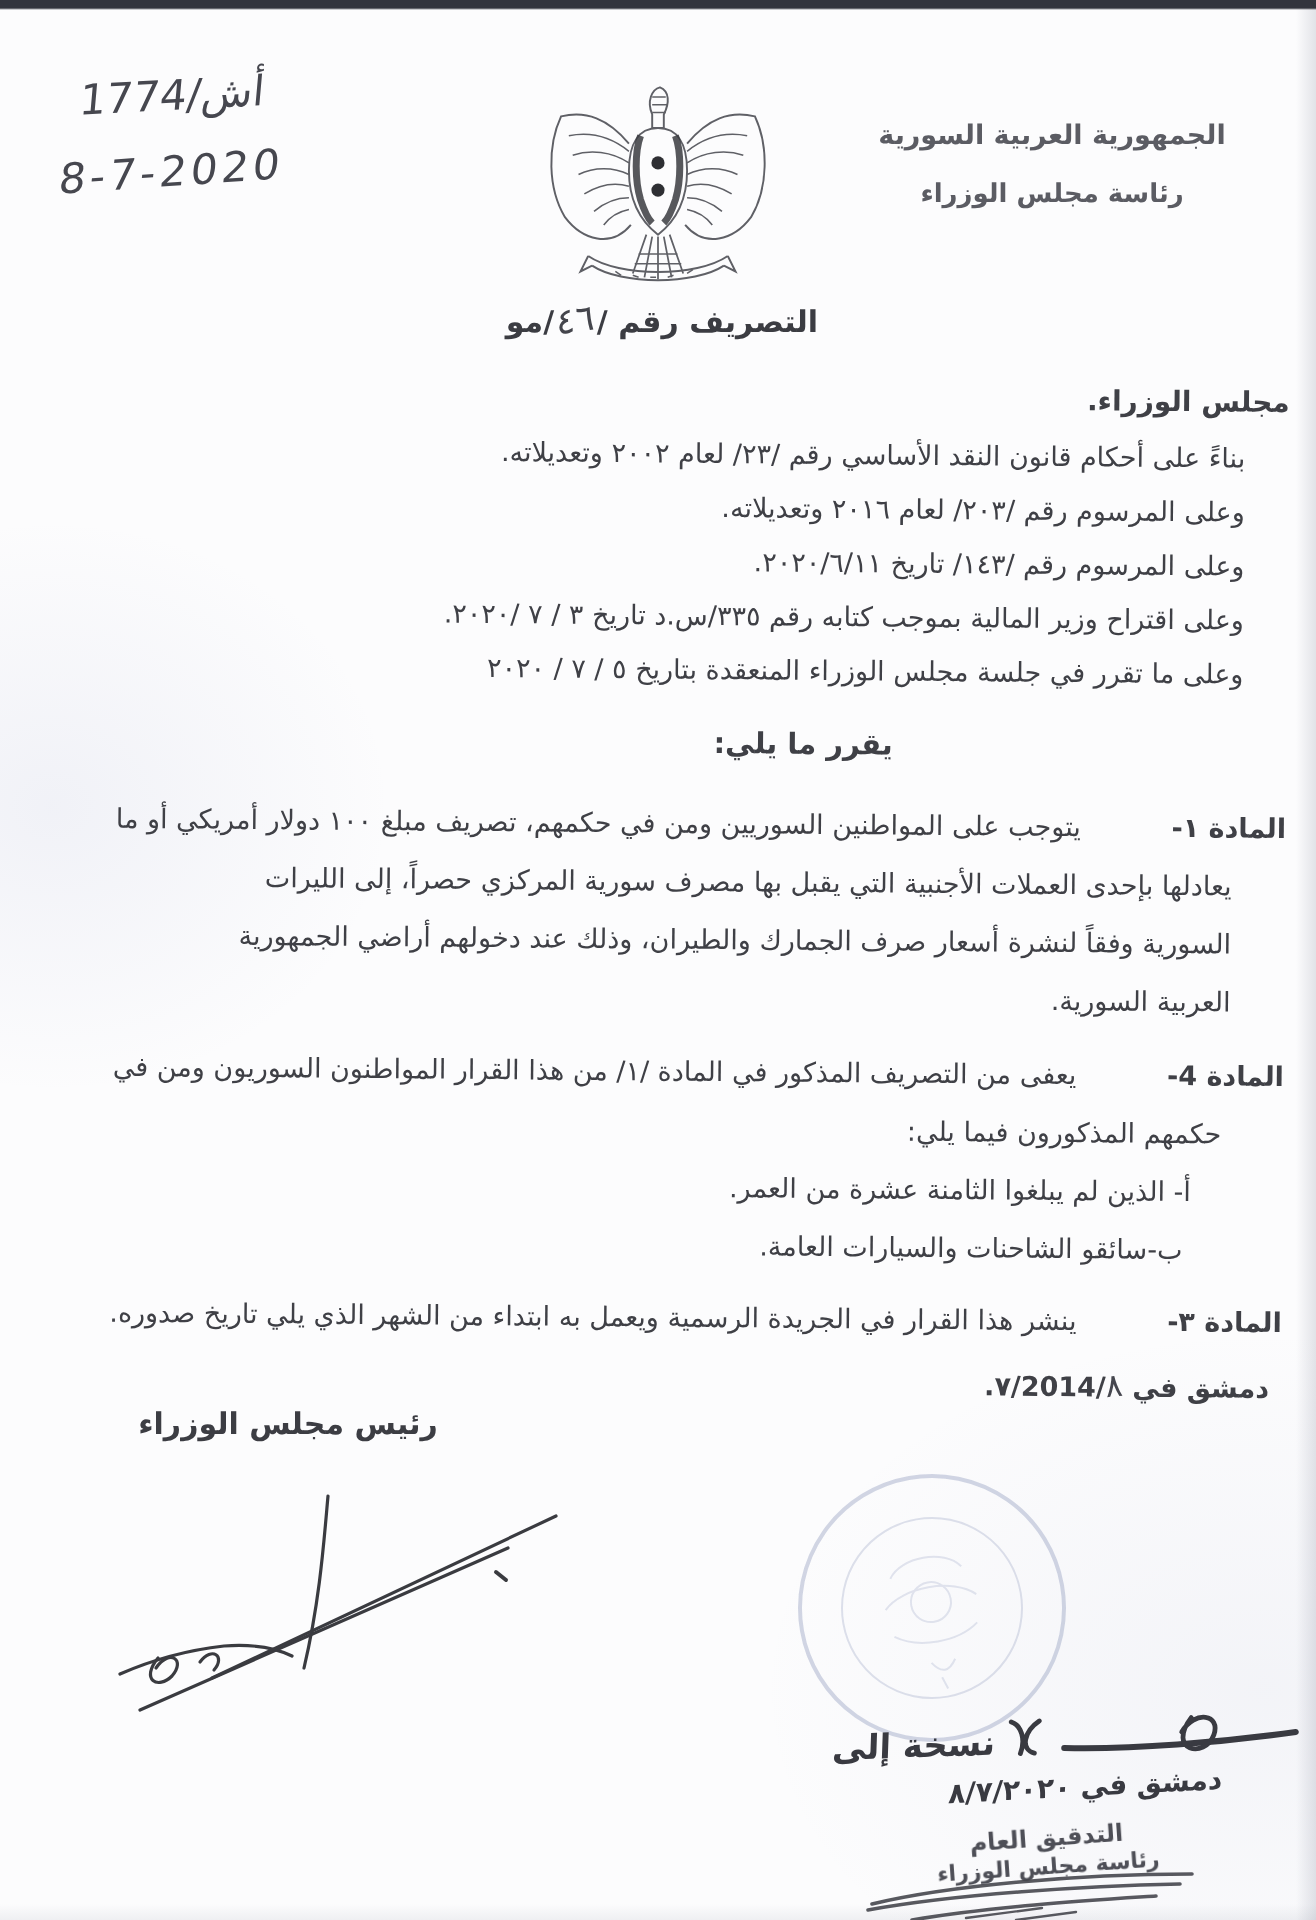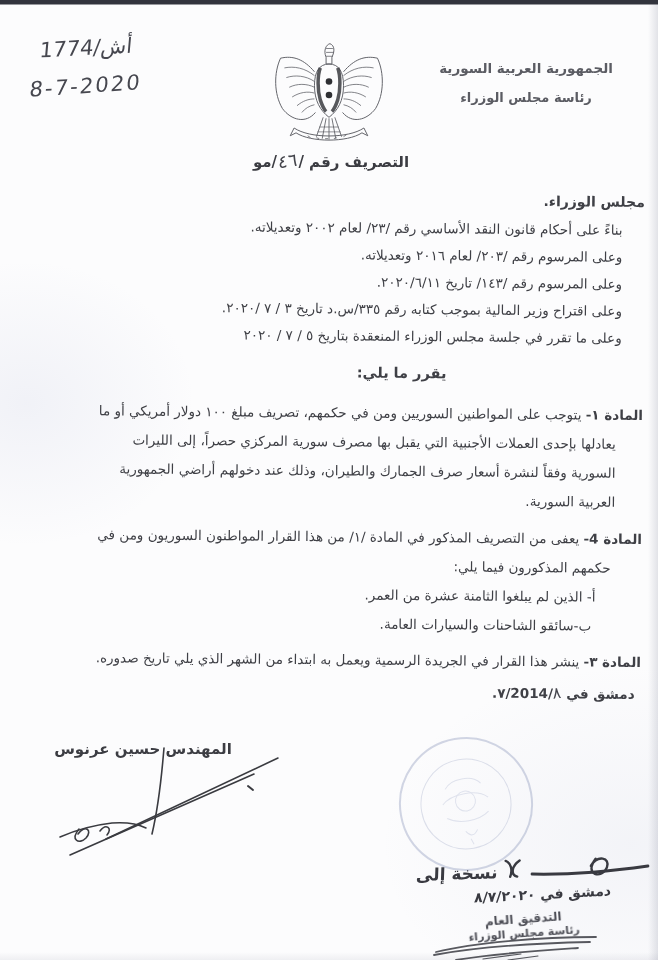--- a/index.html
+++ b/index.html
@@ -38,21 +38,21 @@
   .preamble .line{padding-right:22px;}
   .heading{font-weight:bold;font-size:14.5px;margin:11px 197px 0 0;line-height:24px;}
   .article{margin-top:14px;}
   .article .line{line-height:29px;}
   .article .cont{padding-right:27px;}
   .article .sub1{padding-right:31px;}
   .article .subA{padding-right:46px;}
   .article .subB{padding-right:50px;}
   .a2{margin-top:8px;}
   .a3{margin-top:7px;}
-  .lbl{font-weight:bold;}
+  .lbl{font-weight:bold;margin-left:41px;}
   .issued{margin:5px 6px 0 0;font-weight:bold;font-size:13.5px;line-height:24px;white-space:nowrap;}
   .issued .num{display:inline-block;font-weight:400;font-size:16px;transform:rotate(-6deg);}
   
   .sign-title{left:44px;top:703px;width:200px;text-align:center;font-weight:bold;font-size:15px;color:#3c3d43;}
   .sign-name{left:28px;top:740px;width:230px;text-align:center;font-weight:bold;font-size:15px;color:#3c3d43;}
   .sign-svg{left:42px;top:742px;}
   
   .stamp{left:393px;top:731px;opacity:.62;transform:rotate(-10deg);}
   .stamp text{font-size:11px;font-weight:bold;fill:#76598a00;}
   
@@ -141,21 +141,21 @@
       <div class="line"><span class="lbl">المادة ٣-</span>
         <span>ينشر هذا القرار في الجريدة الرسمية ويعمل به ابتداء من الشهر الذي يلي تاريخ صدوره.</span></div>
     </div>
 
     <div class="issued">
       <span>دمشق في</span>
       <span class="num hand">٨</span><span>/٧/2014.</span>
     </div>
   </div>
 
-  <div class="abs sign-name">المهندس حسين عرنوس</div>
+  <div class="abs sign-title">رئيس مجلس الوزراء</div>
   <svg class="abs sign-svg" width="240" height="120" viewBox="0 0 240 120" fill="none" stroke="#3a3b40" stroke-width="1.6" stroke-linecap="round">
     <path d="M122,6 C120,28 118,58 110,92"></path>
     <path d="M18,95 C34,88 52,83 70,81 C84,80 96,82 104,86"></path>
     <path d="M36,92 c7,-10 15,-4 8,4 c-7,7 -16,2 -7,-9"></path>
     <path d="M58,89 c6,-8 13,-3 7,4"></path>
     <path d="M28,113 L212,32"></path>
     <path d="M64,97 L236,16"></path>
     <path d="M206,44 l5,4" stroke-width="2"></path>
   </svg>
 

